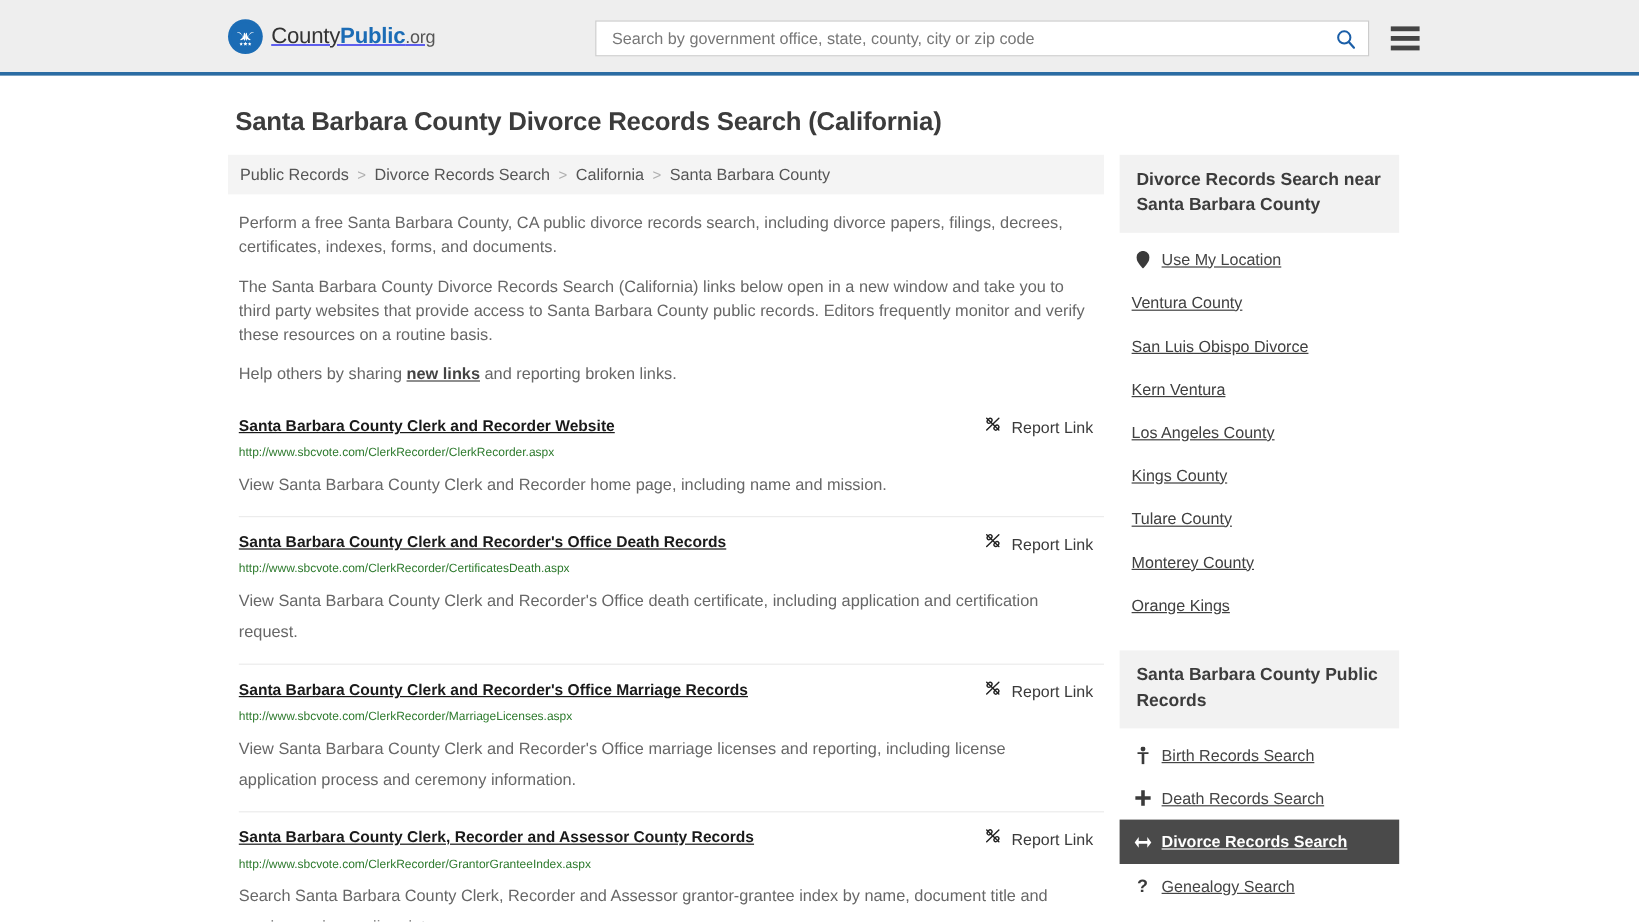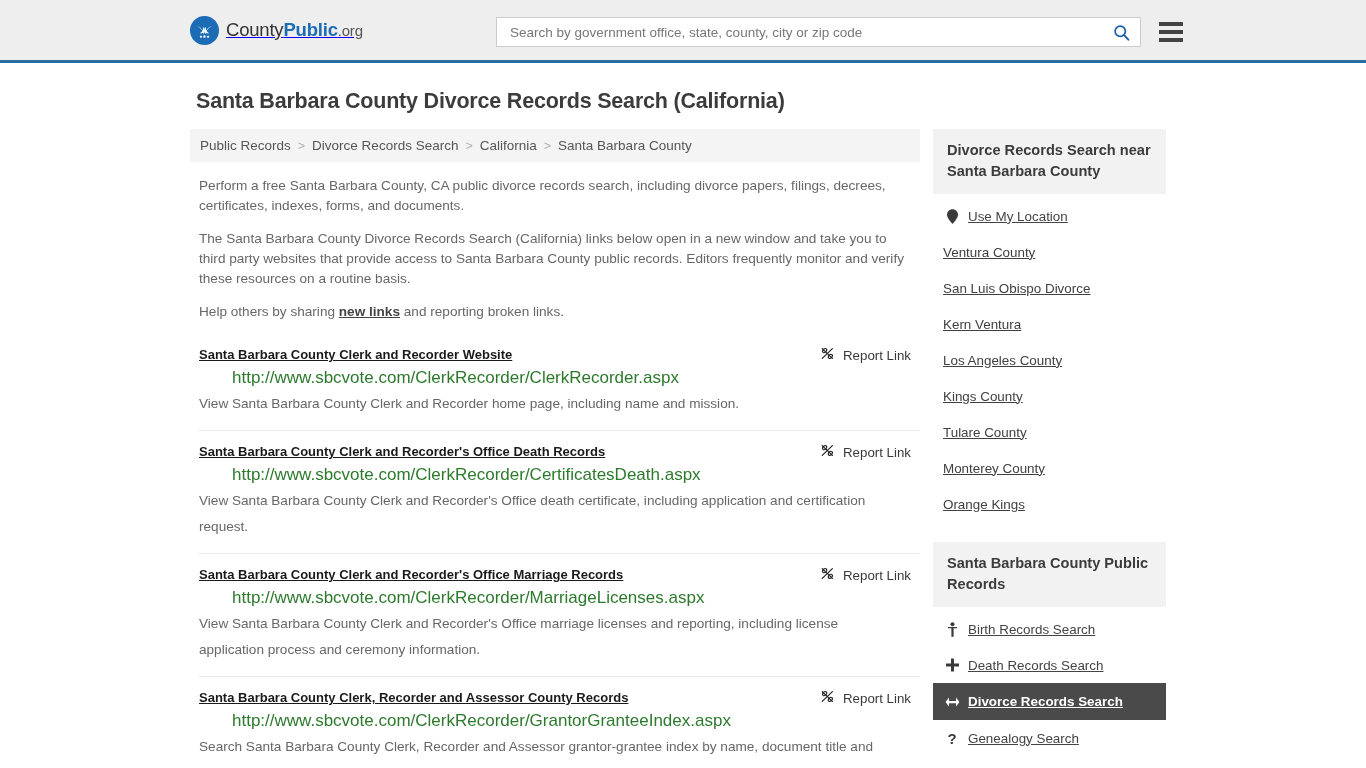--- a/index.html
+++ b/index.html
@@ -118,23 +118,22 @@
     flex: 1; padding-right: 12px;
   }
   .report-link {
     display: flex; align-items: center; gap: 8px;
     white-space: nowrap; flex-shrink: 0;
     position: absolute; right: 9px; top: 12px;
   }
   .result:first-child .report-link { top: 6px; }
   .report-label { font-size: 13.3px; color: #3a3a3a; }
   .result-url {
-    font-size: 17px; color: #2d7a2d; margin-top: 6px; line-height: 16px;
+    font-size: 10px; color: #2d7a2d; margin-top: 6px; line-height: 16px;
     word-break: break-all;
-    margin-left: 33px;
   }
   .result-desc {
     font-size: 13.6px; color: #676767; margin-top: 5px; line-height: 26px;
     max-width: 700px;
   }
 
   
   .side-head {
     background: #f2f2f2;
     padding: 11px 14px 12px 14px;

